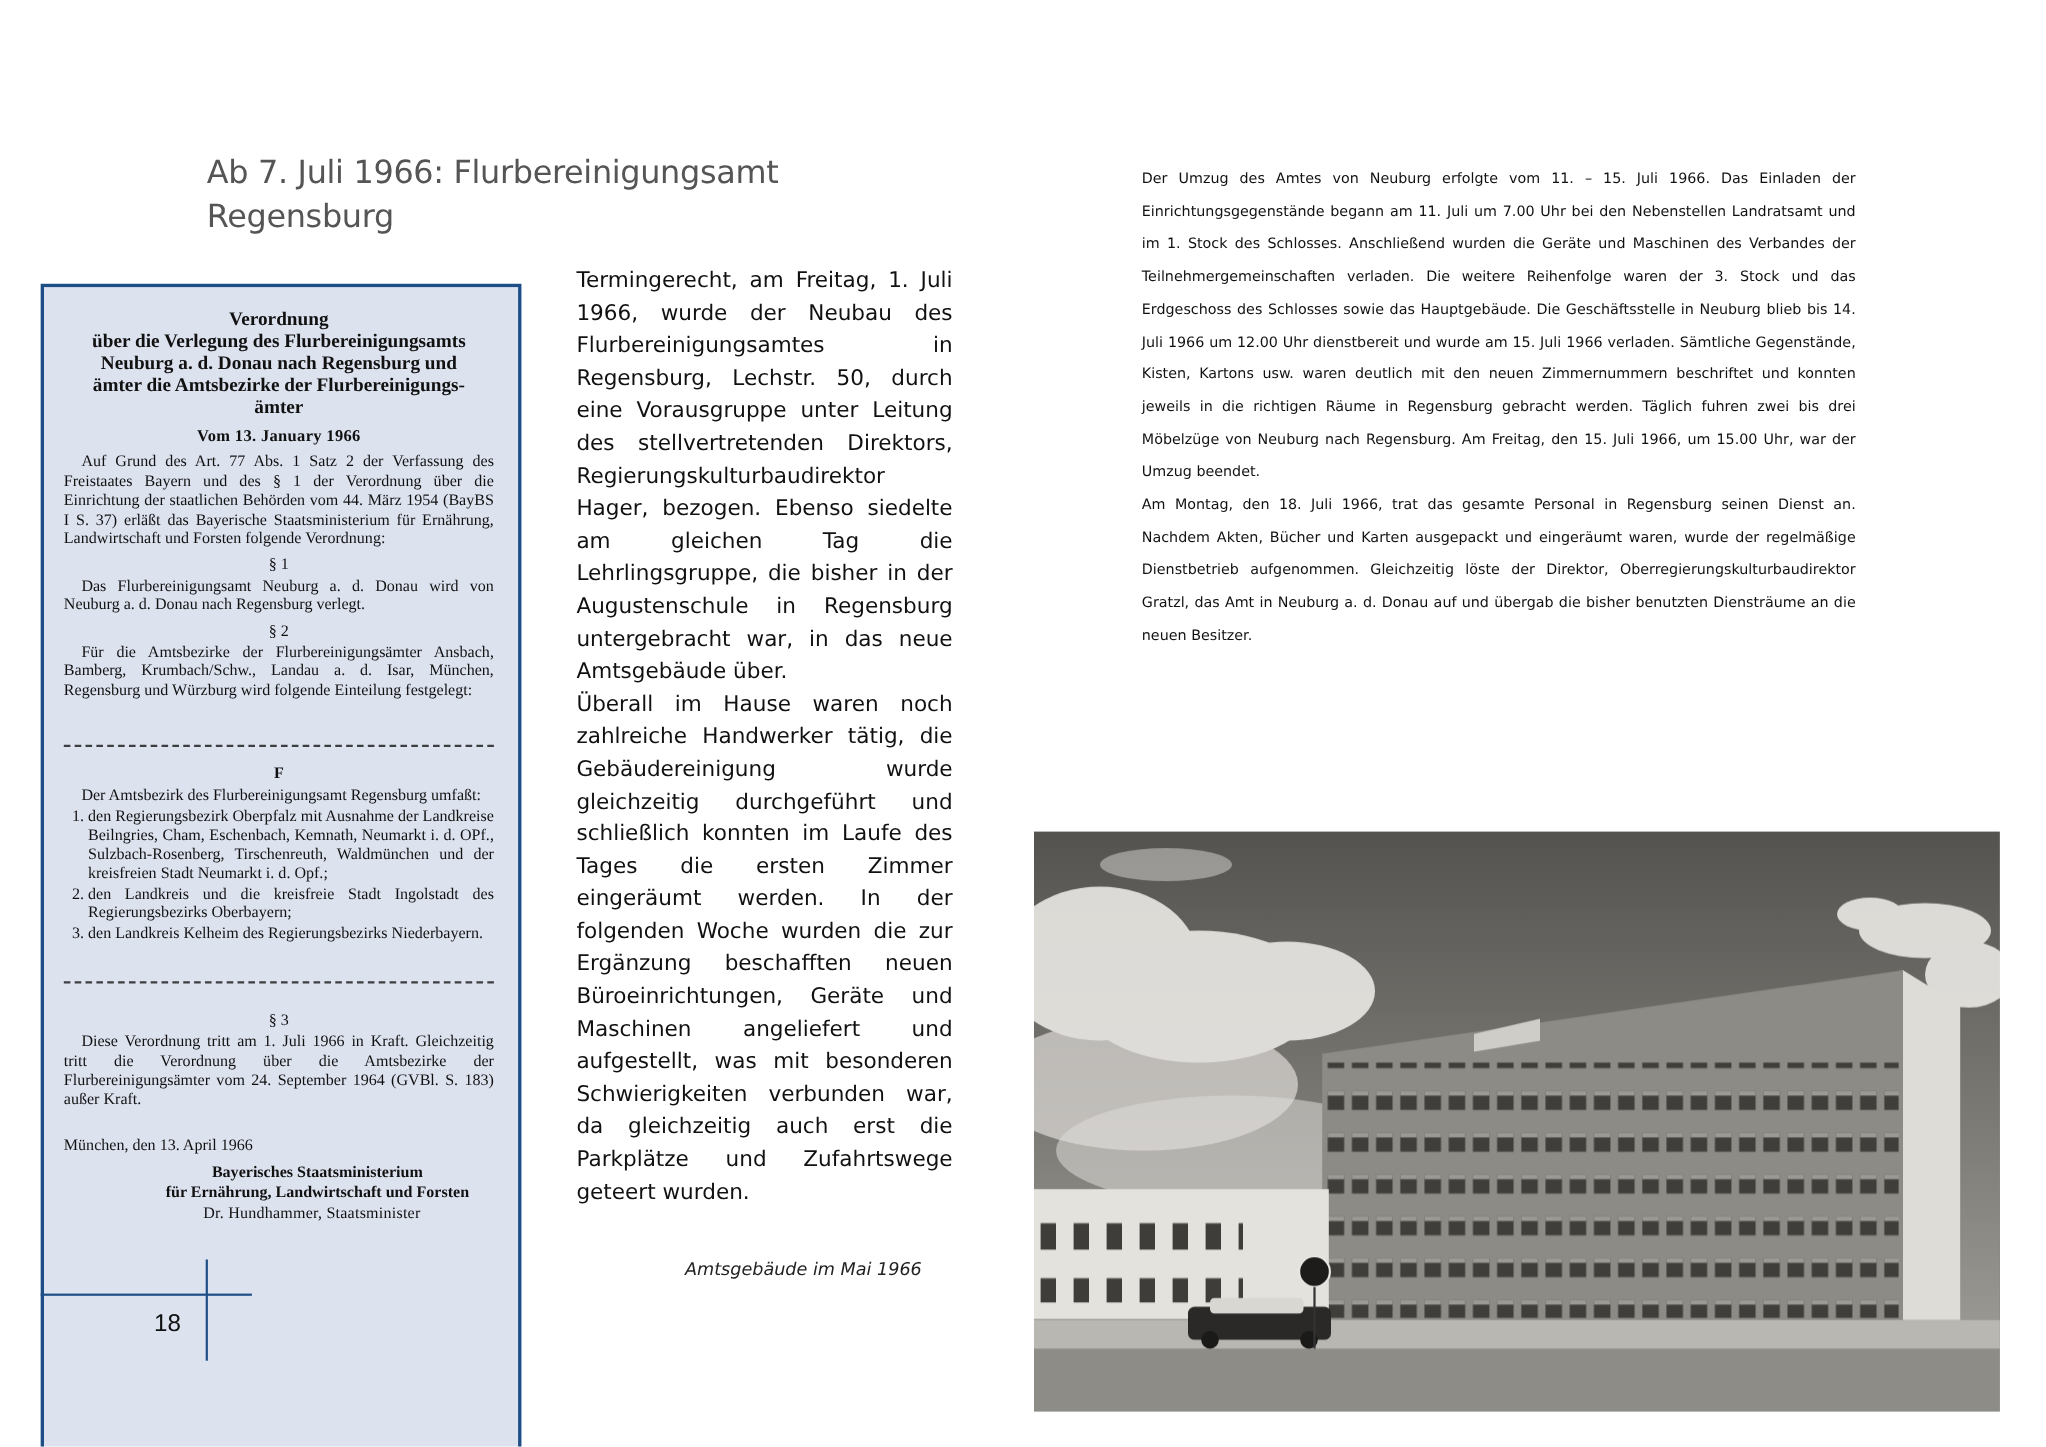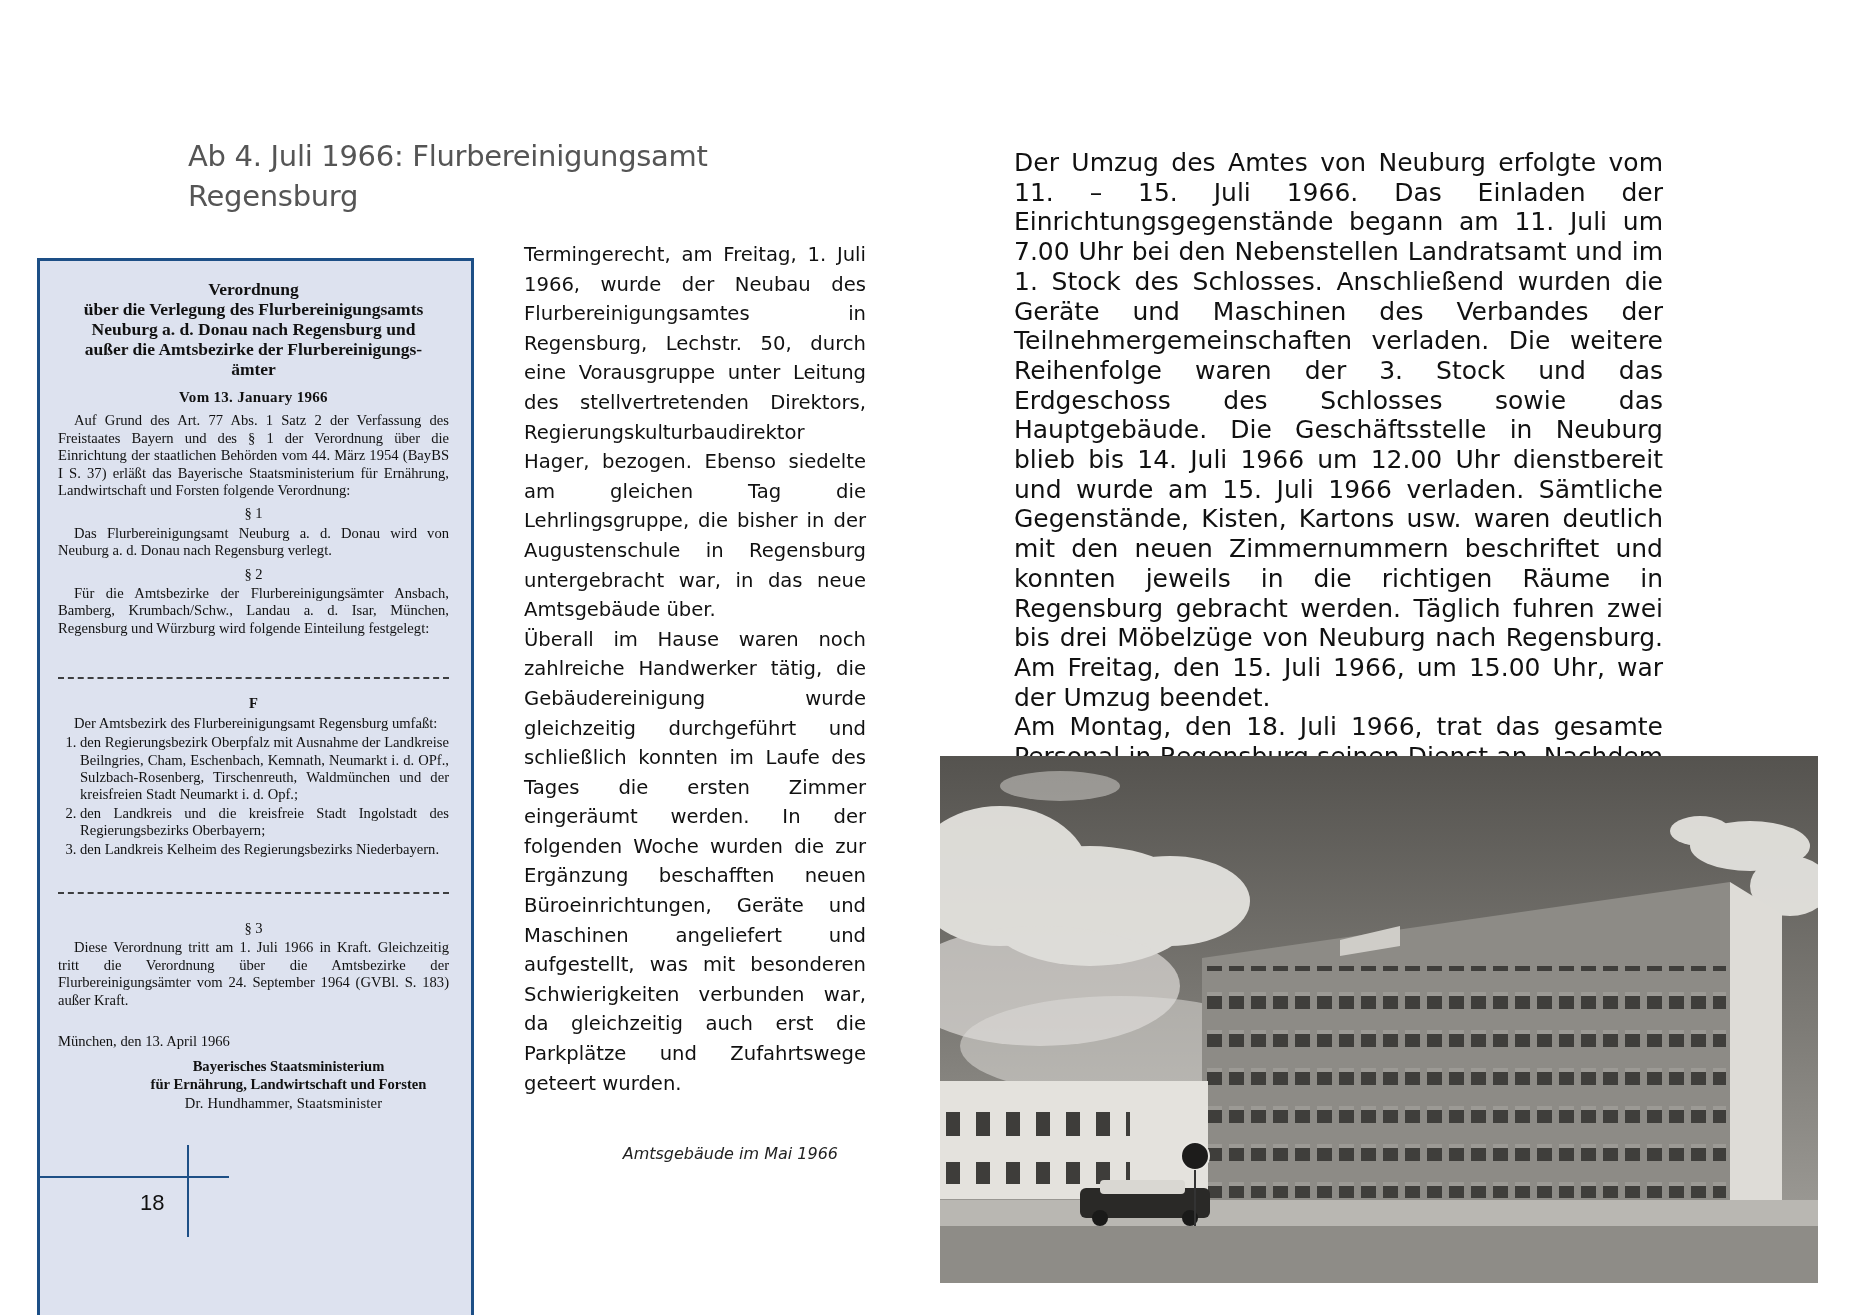--- a/index.html
+++ b/index.html
@@ -17,46 +17,46 @@
   .decree .letter { text-align:center; font-weight:bold; margin-bottom:2px; }
   .decree ol { margin:2px 0 0 0; padding-left:22px; }
   .decree ol li { text-align:justify; margin-bottom:1px; }
   .decree .city { margin-top:24px; }
   .decree .sig { text-align:center; font-weight:bold; margin-top:8px; padding-left:70px; }
   .decree .signer { text-align:center; padding-left:60px; letter-spacing:0.2px; margin-top:2px; }
 
   .col-mid { position:absolute; left:524px; top:240px; width:342px; font-size:19.6px; line-height:29.6px; text-align:justify; color:#111; }
   .col-mid p { margin:0; }
 
-  .col-right { position:absolute; left:1014px; top:148px; width:649px; font-size:25px; line-height:29.7px; text-align:justify; color:#111; }
+  .col-right { position:absolute; left:1038px; top:148px; width:649px; font-size:13px; line-height:29.7px; text-align:justify; color:#111; }
   .col-right p { margin:0; }
 
   .caption { position:absolute; left:560px; top:1144px; width:278px; text-align:right; font-style:italic; font-size:16px; color:#222; }
 
   .rule-h { position:absolute; left:37px; top:1176px; width:192px; height:2px; background:#1d4f86; }
   .rule-v { position:absolute; left:187px; top:1145px; width:2px; height:92px; background:#1d4f86; }
   .page-no { position:absolute; left:140px; top:1190px; font-family:Liberation Sans, sans-serif; font-size:22px; color:#111; }
 
   .photo { position:absolute; left:940px; top:756px; width:878px; height:527px; overflow:hidden; background:#6e6c67; }
   .photo svg { display:block; width:100%; height:100%; }
 </style>
 </head>
 <body>
 
 <h1 class="heading">
-  <span>Ab 4. Juli 1966: Flurbereinigungsamt</span><br>
+  <span>Ab 7. Juli 1966: Flurbereinigungsamt</span><br>
   <span>Regensburg</span>
 </h1>
 
 <div class="decree">
   <div class="t-bold">
     <div>Verordnung</div>
     <div>über die Verlegung des Flurbereinigungsamts</div>
     <div>Neuburg a. d. Donau nach Regensburg und</div>
-    <div>außer die Amtsbezirke der Flurbereinigungs-</div>
+    <div>ämter die Amtsbezirke der Flurbereinigungs-</div>
     <div>ämter</div>
   </div>
   <div class="t-date">Vom 13. January 1966</div>
   <p class="par">Auf Grund des Art. 77 Abs. 1 Satz 2 der Verfassung des Freistaates Bayern und des § 1 der Verordnung über die Einrichtung der staatlichen Behörden vom 44. März 1954 (BayBS I S. 37) erläßt das Bayerische Staatsministerium für Ernährung, Landwirtschaft und Forsten folgende Verordnung:</p>
   <div class="sect">§ 1</div>
   <p class="par">Das Flurbereinigungsamt Neuburg a. d. Donau wird von Neuburg a. d. Donau nach Regensburg verlegt.</p>
   <div class="sect">§ 2</div>
   <p class="par">Für die Amtsbezirke der Flurbereinigungsämter Ansbach, Bamberg, Krumbach/Schw., Landau a. d. Isar, München, Regensburg und Würzburg wird folgende Einteilung festgelegt:</p>
   <div class="dash"></div>
   <div class="letter">F</div>

